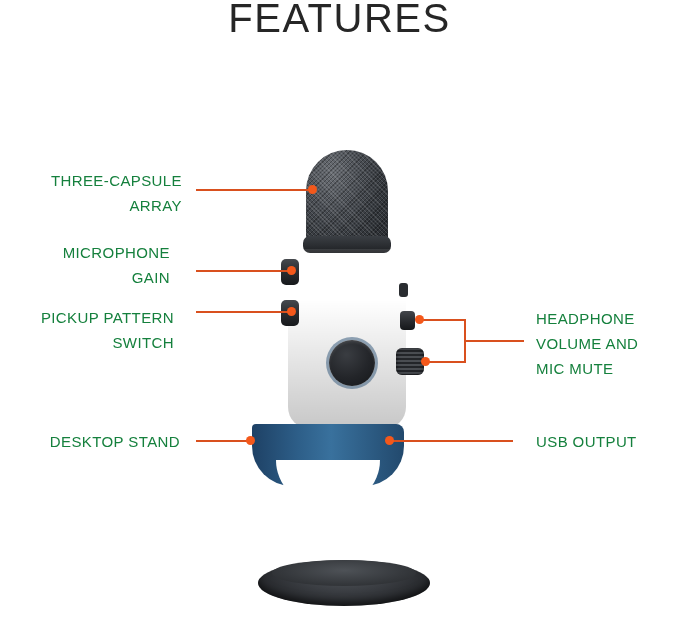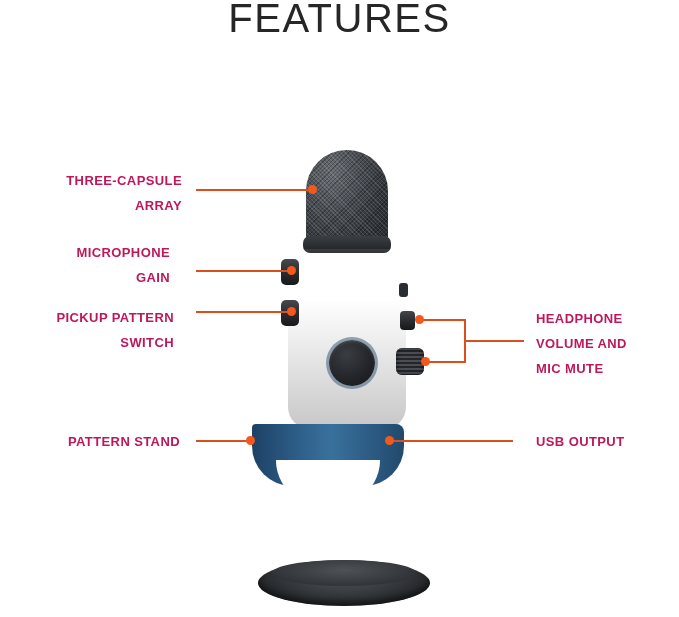--- a/index.html
+++ b/index.html
@@ -26,26 +26,26 @@
     font-size: 40px;
     letter-spacing: 1.5px;
     font-weight: 400;
     color: #262626;
     white-space: nowrap;
   }
 
   
   .callout-label {
     position: absolute;
-    color: #be185d;
-    font-size: 13px;
+    color: #15803d;
+    font-size: 15px;
     line-height: 25px;
     letter-spacing: 0.4px;
     white-space: pre-line;
-    font-weight: 700;
+    font-weight: 400;
   }
   .callout-label.left  { text-align: right; }
   .callout-label.right { text-align: left;  }
 
   
   .leader {
     position: absolute;
     background: #d9501e;
     height: 2px;
   }
@@ -271,21 +271,21 @@
 <div class="callout-label left" style="right:509px; top:240px; width:180px;">MICROPHONE
 GAIN</div>
 <div class="leader" style="left:196px; top:270px; width:95px;"></div>
 <div class="dot" style="left:287px; top:266px;"></div>
 
 <div class="callout-label left" style="right:505px; top:305px; width:190px;">PICKUP PATTERN
 SWITCH</div>
 <div class="leader" style="left:196px; top:311px; width:95px;"></div>
 <div class="dot" style="left:287px; top:307px;"></div>
 
-<div class="callout-label left" style="right:499px; top:429px; width:180px;">PATTERN STAND</div>
+<div class="callout-label left" style="right:499px; top:429px; width:180px;">DESKTOP STAND</div>
 <div class="leader" style="left:196px; top:440px; width:54px;"></div>
 <div class="dot" style="left:246px; top:436px;"></div>
 
 <div class="callout-label right" style="left:536px; top:306px; width:150px;">HEADPHONE
 VOLUME AND
 MIC MUTE</div>
 
 <div class="leader" style="left:420px; top:319px; width:46px;"></div>
 <div class="leader" style="left:426px; top:361px; width:40px;"></div>
 <div class="leader-v" style="left:464px; top:319px; height:44px;"></div>

